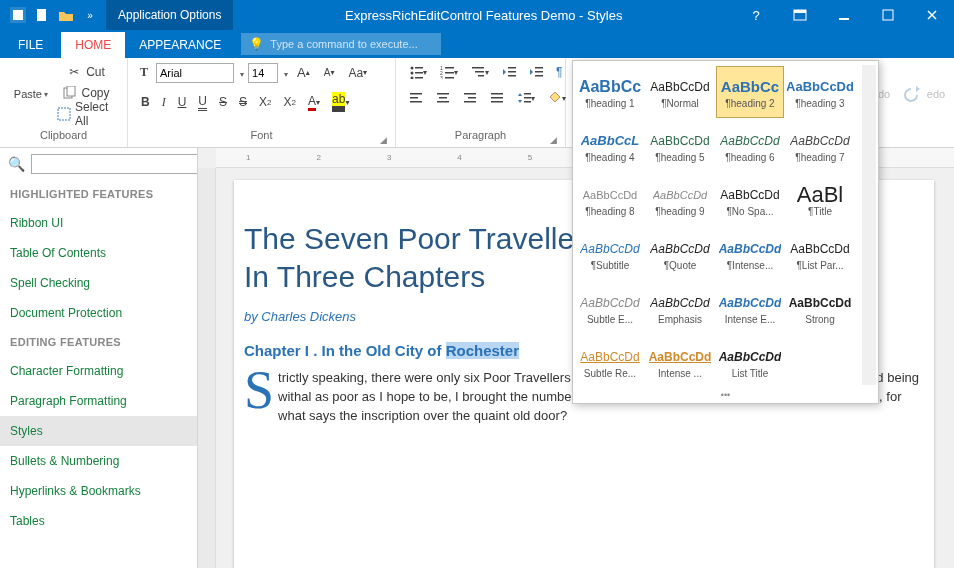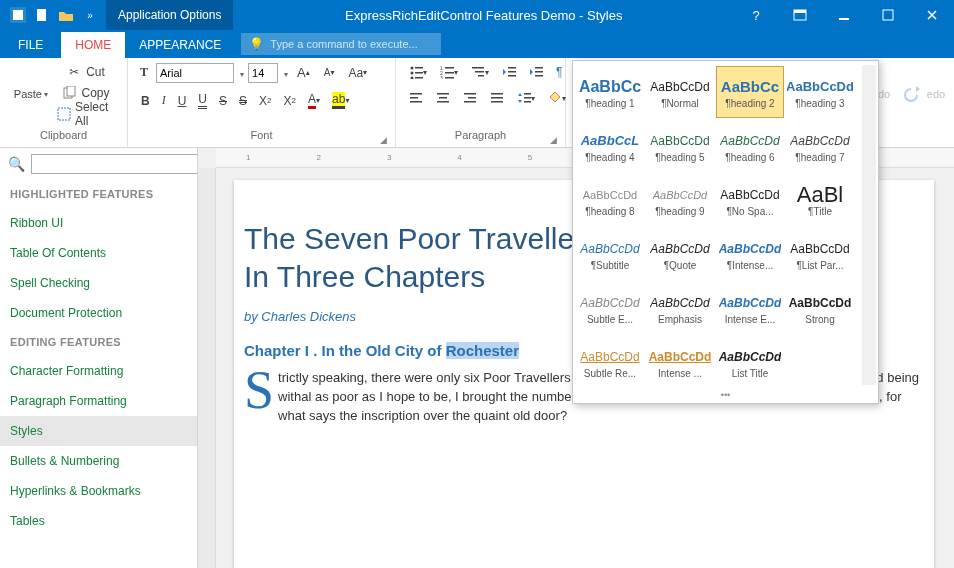--- a/index.html
+++ b/index.html
@@ -203,21 +203,21 @@
         <div class="btn">
             <span style="position:relative;">S<span style="position:absolute;left:0;right:0;top:45%;border-top:3px double #444;"></span></span>
           </div>
         <div class="btn">X<sub style="font-size:8px;">2</sub></div>
         <div class="btn">X<sup style="font-size:8px;">2</sup></div>
         <div class="btn">
             <span style="border-bottom:3px solid #c00;">A</span>
             <span style="font-size:8px;">▾</span>
           </div>
         <div class="btn">
-            <span style="background:#ff0;border-bottom:3px solid #404040;">ab</span>
+            <span style="background:#ff0;border-bottom:6px solid #404040;">ab</span>
             <span style="font-size:8px;">▾</span>
           </div>
       </div>
     </div>
     <div class="group-label"><span>Font</span><span class="launcher">◢</span></div>
   </div>
 
   <div class="group" style="width:170px;">
     <div class="group-body" style="flex-direction:column;gap:6px;">
       <div style="display:flex;gap:3px;">

